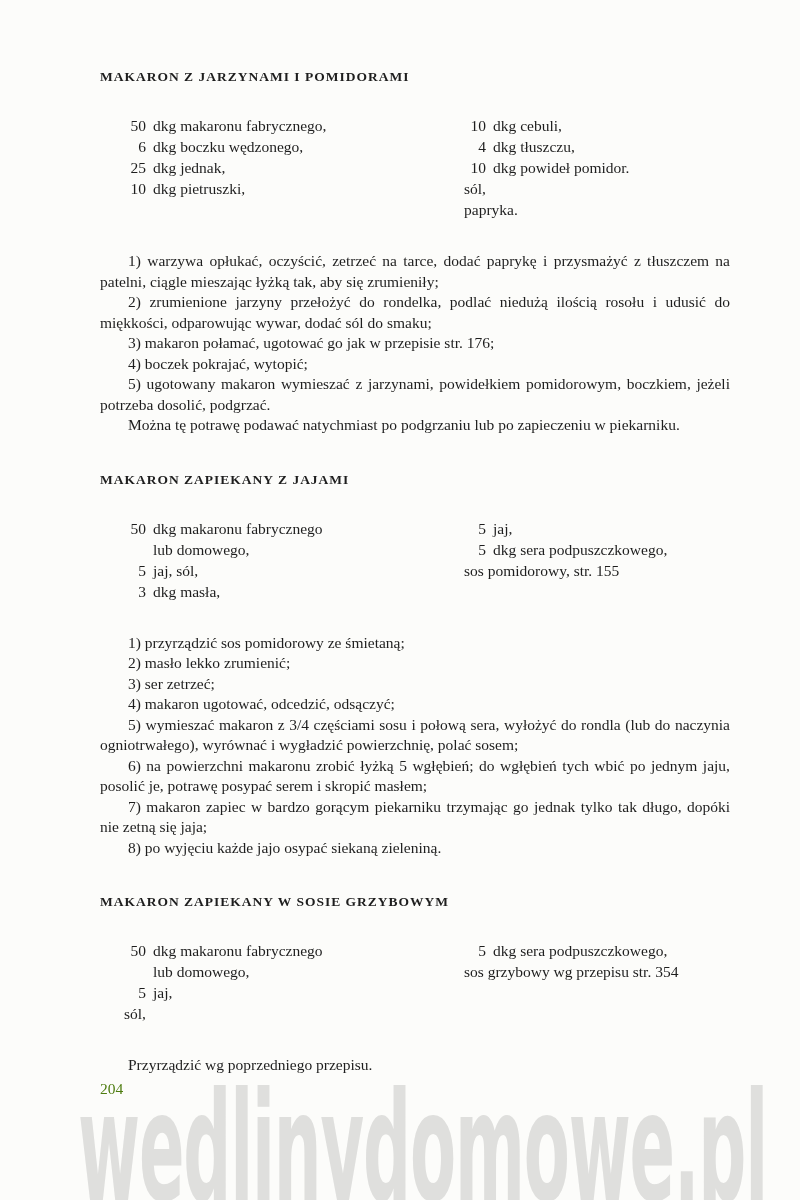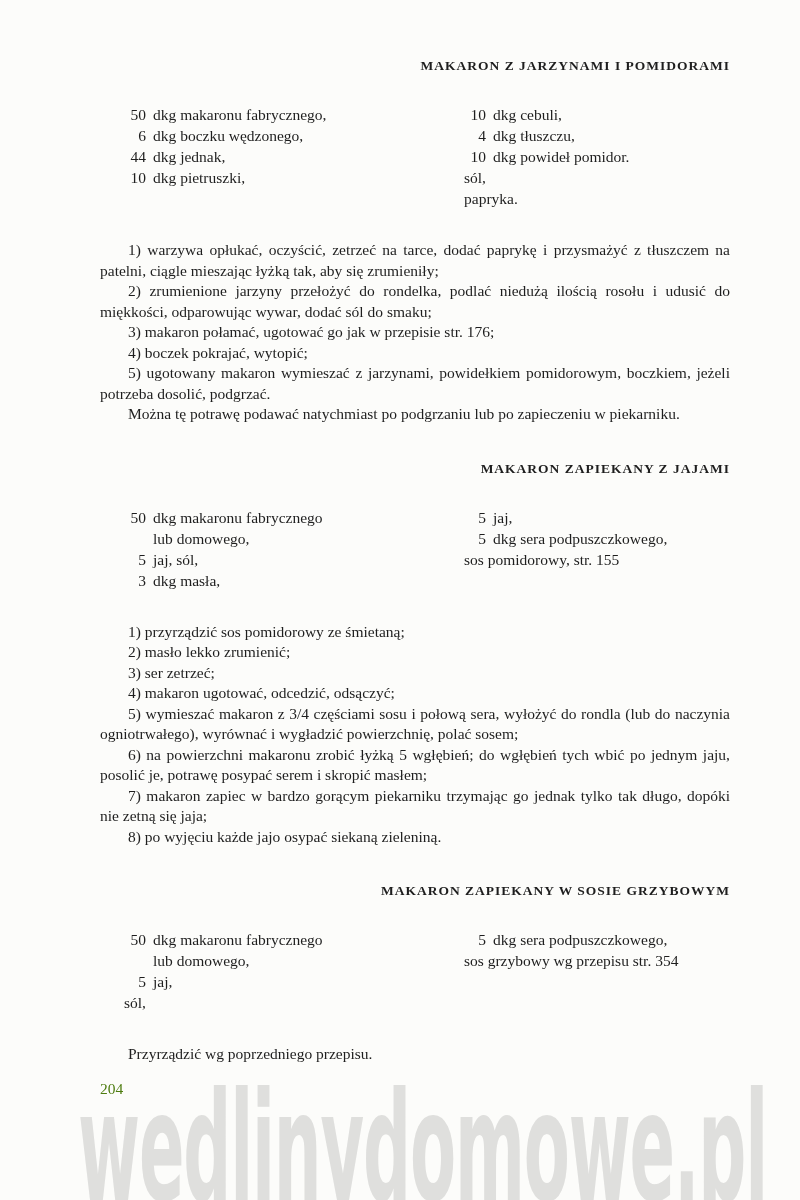--- a/index.html
+++ b/index.html
@@ -13,22 +13,22 @@
     box-sizing: border-box;
     padding: 58px 70px 0 100px;
     font-family: "Liberation Serif", serif;
     color: #1e1e1e;
   }
   .recipe + .recipe { margin-top: 36px; }
   .title {
     font-size: 13.5px;
     font-weight: bold;
     letter-spacing: 1px;
-    text-align: right;
-    margin: 0 0 30px 0;
+    text-align: left;
+    margin: 11px 0 30px 0;
   }
   .ingredients {
     display: flex;
     margin-bottom: 18px;
     font-size: 15.5px;
     line-height: 21px;
   }
   .col-left { width: 340px; flex: none; }
   .col-right { flex: 1; }
   .ing { white-space: nowrap; margin-left: 24px; }
@@ -72,21 +72,21 @@
 <body>
 
 <div class="page">
   <main id="recipes">
   <section class="recipe">
     <h2 class="title">MAKARON Z JARZYNAMI I POMIDORAMI</h2>
     <div class="ingredients">
       <div class="col-left">
             <div class="ing"><span class="q">50</span><span>dkg makaronu fabrycznego,</span></div>
             <div class="ing"><span class="q">6</span><span>dkg boczku wędzonego,</span></div>
-            <div class="ing"><span class="q">44</span><span>dkg jednak,</span></div>
+            <div class="ing"><span class="q">25</span><span>dkg jednak,</span></div>
             <div class="ing"><span class="q">10</span><span>dkg pietruszki,</span></div>
           </div>
       <div class="col-right">
             <div class="ing"><span class="q">10</span><span>dkg cebuli,</span></div>
             <div class="ing"><span class="q">4</span><span>dkg tłuszczu,</span></div>
             <div class="ing"><span class="q">10</span><span>dkg powideł pomidor.</span></div>
             <div class="ing"><span>sól,</span></div>
             <div class="ing"><span>papryka.</span></div>
           </div>
     </div>

